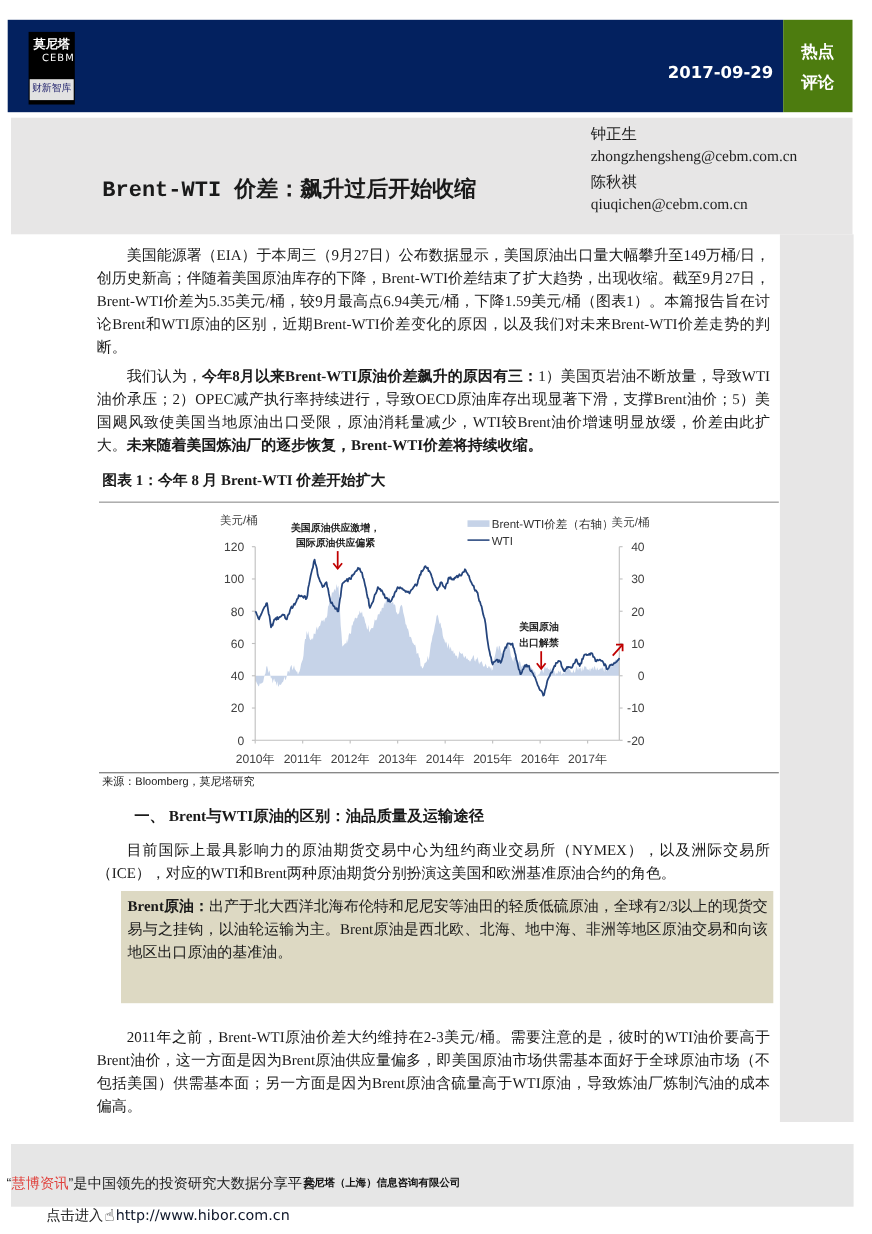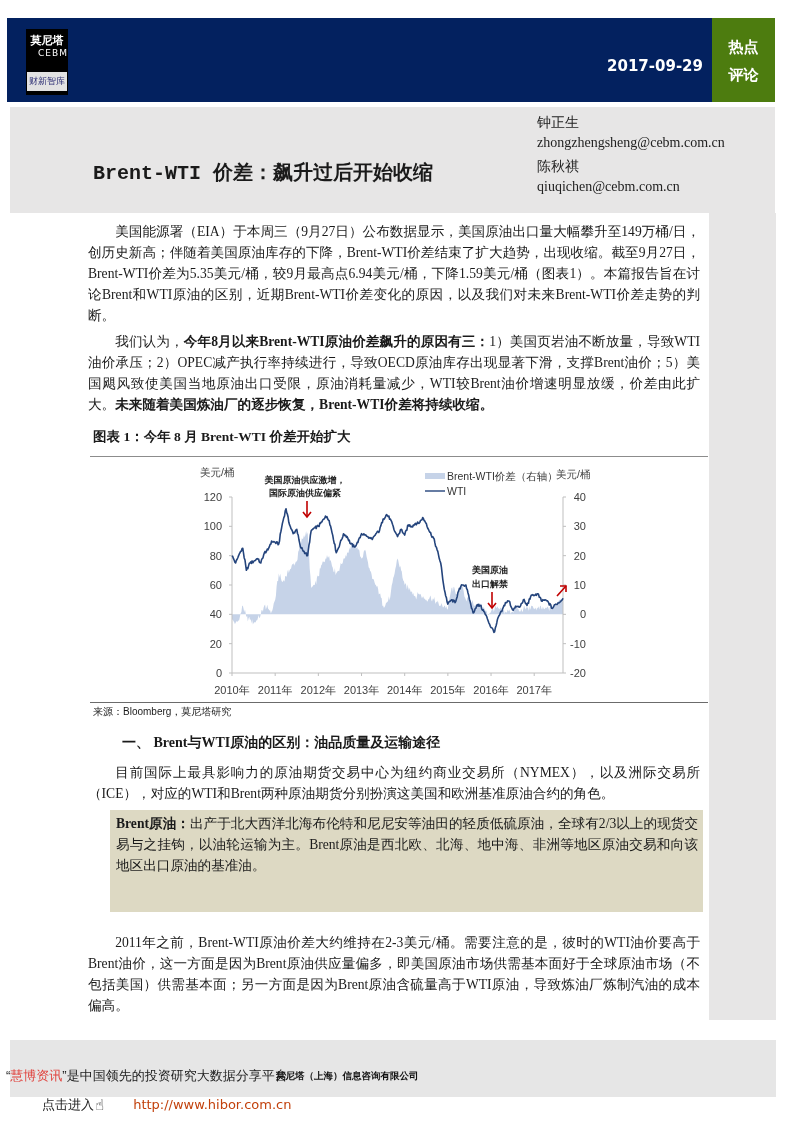--- a/index.html
+++ b/index.html
@@ -31,21 +31,21 @@
   #sec{left:122px;top:733px;font-size:14px;font-weight:bold;line-height:20px;white-space:nowrap;}
   #box{left:110px;top:810px;width:593px;height:102px;background:#ddd9c3;}
   .boxp{position:absolute;left:6px;width:582px;font-size:13.6px;line-height:21px;text-align:justify;}
   
   #fband{left:10px;top:1040px;width:766px;height:57px;background:#e6e6e6;}
   #fline1{left:6px;top:1067px;font-family:Liberation Sans, sans-serif;font-size:13px;line-height:18px;white-space:nowrap;color:#222;}
   #fline1 .red{color:#e0413c;}
   #fover{left:276px;top:1069px;font-family:"DejaVu Sans",sans-serif;font-size:9.5px;font-weight:bold;line-height:14px;white-space:nowrap;color:#111;}
   #fline2{left:42px;top:1096px;font-family:"DejaVu Sans",sans-serif;font-size:13px;line-height:18px;white-space:nowrap;color:#222;}
   #fline2 .hand{display:inline-block;font-size:15px;vertical-align:-1px;margin:0 1px;}
-  #fline2 a{color:#c2410c;text-decoration:none;margin-left:28px;}
+  #fline2 a{color:#0f172a;text-decoration:none;}
 </style>
 </head>
 <body>
 
 <div id="hdr" class="abs"></div>
 <div id="logo" class="abs">
   <div class="l1">莫尼塔</div>
   <div class="l2">CEBM</div>
   <div class="l3">财新智库</div>
 </div>

